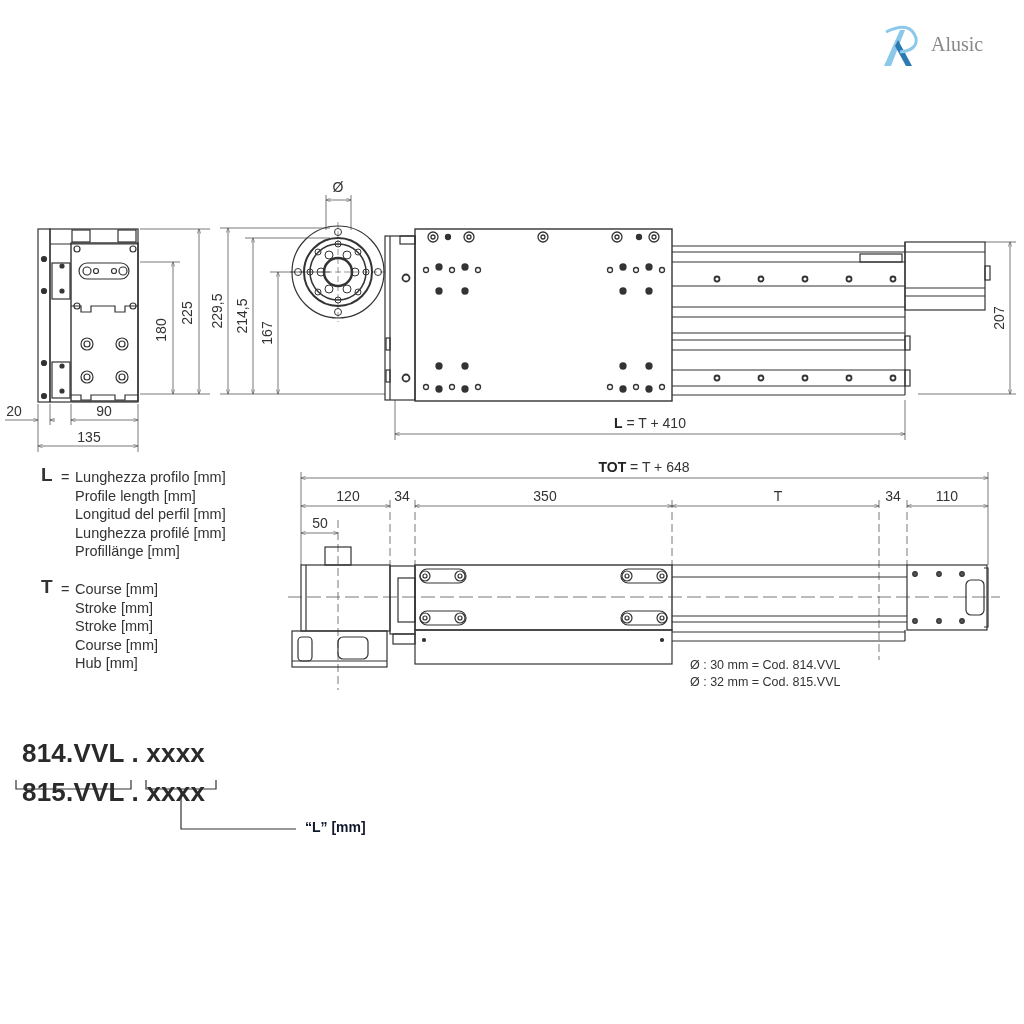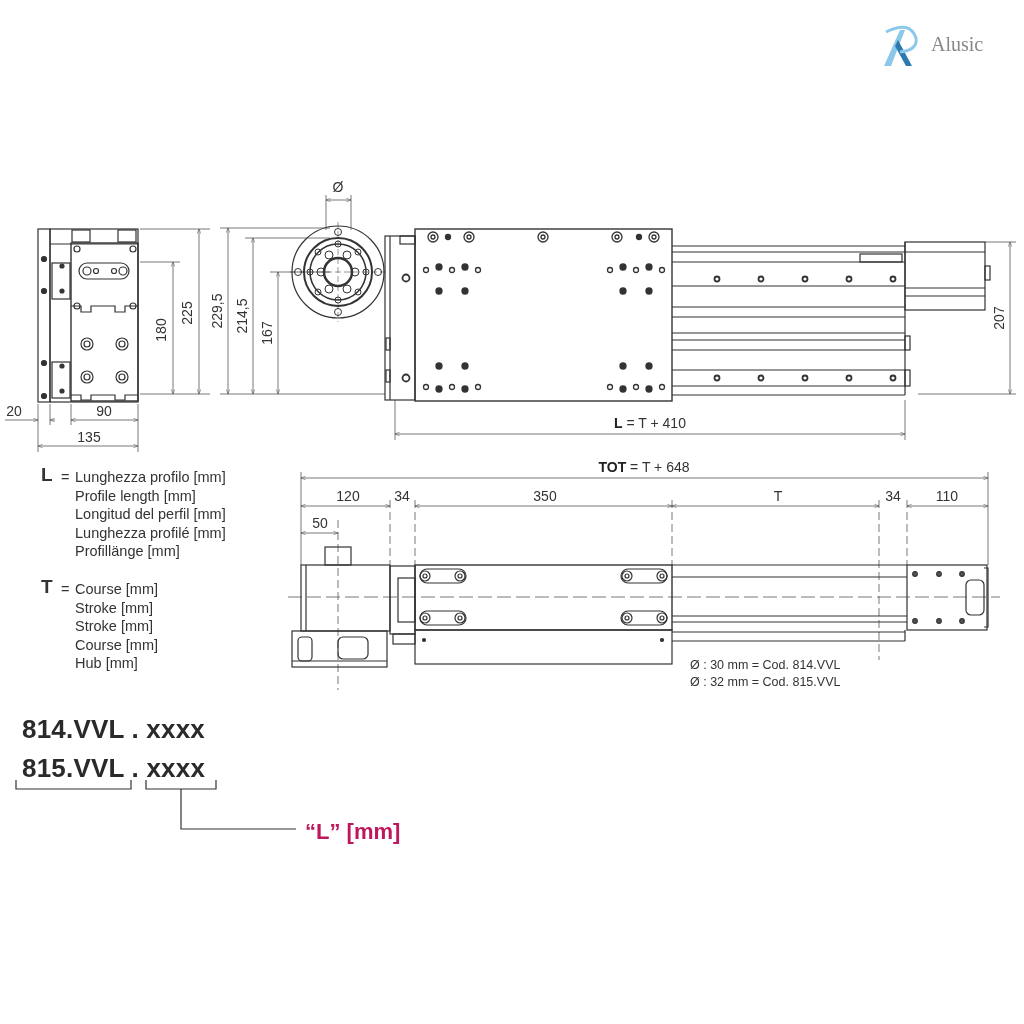--- a/index.html
+++ b/index.html
@@ -5,22 +5,22 @@
   html, body { margin: 0; padding: 0; background: #ffffff; }
   body { width: 1024px; height: 1024px; position: relative; overflow: hidden;
          font-family: "Liberation Sans", sans-serif; color: #2b2b2b; }
   svg.drawing { position: absolute; left: 0; top: 0; }
   .dim { font-family: "Liberation Sans", sans-serif; font-size: 14px; fill: #333; }
   .dimb { font-family: "Liberation Sans", sans-serif; font-size: 14px; fill: #222; font-weight: bold; }
   .legend { position: absolute; font-size: 14.5px; line-height: 18.6px; color: #333; }
   .legend .key { position: absolute; left: 0; top: -2px; font-weight: bold; font-size: 19px; }
   .legend .eq { position: absolute; left: 20px; top: 0; }
   .legend .lines { position: absolute; left: 34px; top: 0; white-space: nowrap; }
-  .code { position: absolute; left: 22px; font-weight: bold; font-size: 26px; color: #2a2a2a; letter-spacing: 0.2px; white-space: pre; }
-  .lref { position: absolute; left: 305px; top: 819px; font-weight: bold; font-size: 22px; color: #be185d; }
+  .code { position: absolute; left: 22px; font-weight: bold; font-size: 26px; color: #2a2a2a; letter-spacing: 0.2px; white-space: pre; margin-top: 24px; }
+  .lref { position: absolute; left: 305px; top: 819px; font-weight: bold; font-size: 14px; color: #0f172a; }
   .notes { position: absolute; left: 690px; top: 657px; font-size: 12.5px; line-height: 17px; color: #333; white-space: nowrap; }
   .logo { position: absolute; left: 880px; top: 24px; width: 130px; height: 46px; }
   .logo-text { position: absolute; left: 51px; top: 9px; font-size: 20px; color: #888; font-family: Liberation Serif, serif; }
 </style>
 </head>
 <body>
 
 <div class="logo">
   <svg width="50" height="46" viewBox="0 0 50 46">
     <path d="M4 42 L20 6 L25 6 L11 42 Z" fill="#8cc8ea"></path>

